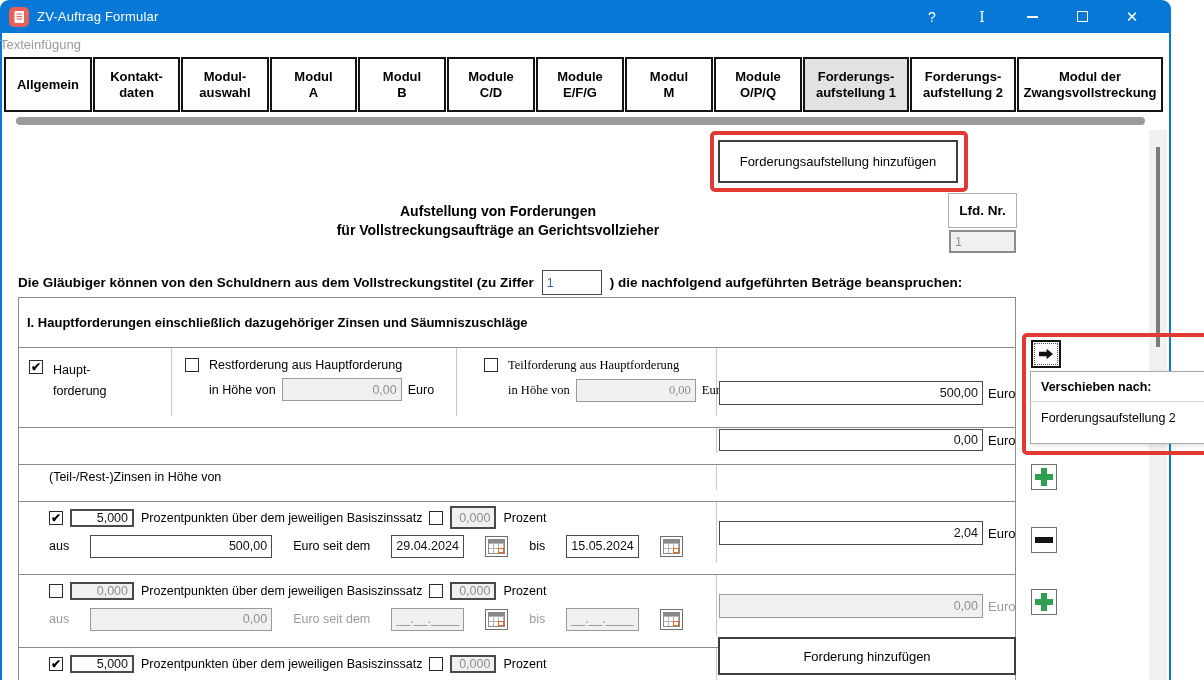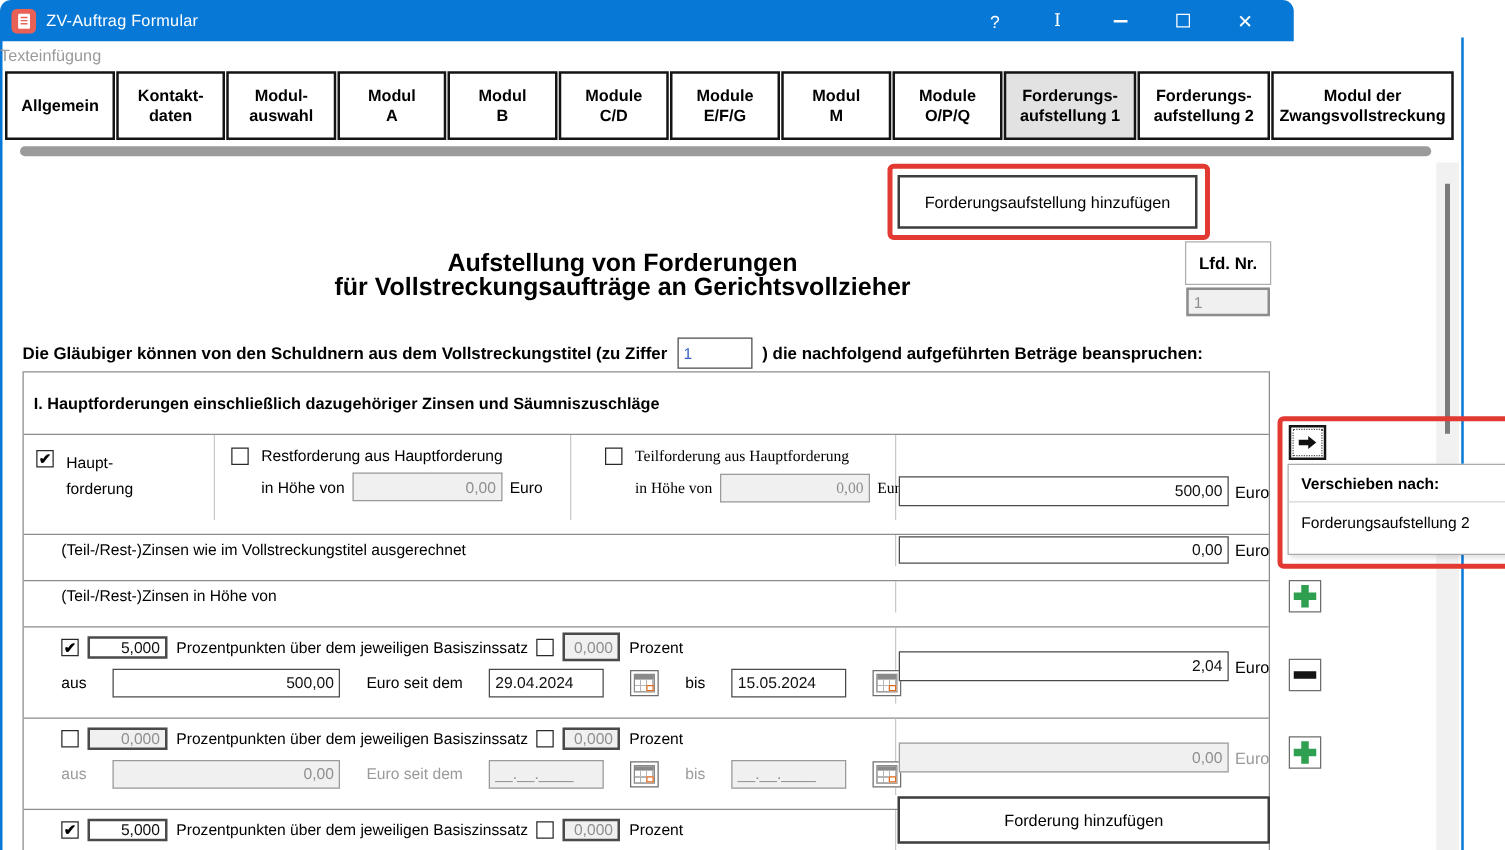--- a/index.html
+++ b/index.html
@@ -1,21 +1,21 @@
 <!DOCTYPE html>
 <html><head>
 <meta charset="utf-8">
 <style>
   * { margin:0; padding:0; box-sizing:border-box; }
   html,body { width:1204px; height:680px; overflow:hidden; background:#fff;
               font-family:"Liberation Sans", sans-serif; }
   #screen { position:relative; width:1204px; height:680px; background:#fff; }
 
   
-  .titlebar { position:absolute; left:0; top:0; width:1035px; height:33px;
+  .titlebar { position:absolute; left:0; top:0; width:1171px; height:33px;
               background:#0878d6; border-radius:9px 9px 0 0;
               display:flex; align-items:center; color:#fff; }
   .win-border-left  { position:absolute; left:0; top:30px; width:2px; height:650px; background:#0878d6; }
   .win-border-right { position:absolute; left:1169px; top:30px; width:2px; height:650px; background:#0878d6; }
   .app-icon { margin:0 8px 0 9px; width:20px; height:20px; }
   .win-title { font-size:13px; letter-spacing:.2px; }
   .win-controls { position:absolute; right:14px; top:0; height:33px; display:flex; align-items:center; gap:0; }
   .win-btn { width:50px; height:33px; display:flex; align-items:center; justify-content:center;
              font-size:14px; color:#fff; cursor:default; }
   .win-btn .serif { font-family:"DejaVu Serif", serif; font-size:14px; }
@@ -53,21 +53,21 @@
             border:1px solid #8a8a8a;
             background:
               linear-gradient(#8a8a8a 0 3px, rgba(0,0,0,0) 3px),
               repeating-linear-gradient(90deg, rgba(0,0,0,0) 0 4px, #b5b5b5 4px 5px),
               repeating-linear-gradient(0deg, rgba(0,0,0,0) 0 4px, #b5b5b5 4px 5px); }
   .calbtn .hl { position:absolute; right:3px; bottom:3px; width:6px; height:5px;
             border:1px solid #e06a1e; background:#fff; }
 
   
   .page-heading { position:absolute; left:200px; top:202px; width:596px; text-align:center;
-                  font-size:20px; font-weight:bold; line-height:19px; color:#000; }
+                  font-size:14px; font-weight:bold; line-height:19px; color:#000; }
   .lfd-label-box { position:absolute; left:948px; top:193px; width:69px; height:35px;
                    border:1px solid #aeaeae; display:flex; align-items:center; justify-content:center;
                    font-size:13.5px; font-weight:bold; }
   .lfd-input { position:absolute; left:949px; top:230px; width:67px; height:23px;
                border:2px solid #8c8c8c; background:#f0f0f0; color:#8f8f8f;
                font-size:12.5px; display:flex; align-items:center; padding:0 4px; }
   .intro-line { position:absolute; left:18px; top:270px; display:flex; align-items:center;
                 font-size:13.5px; font-weight:bold; color:#000; }
   .intro-line .inp { width:60px; height:25px; margin:0 8px; font-weight:normal; color:#3a66c4; }
 
@@ -95,21 +95,21 @@
 
   .r2 { height:26px; } .r3 { height:26px; }
   .r2 .lbl, .r3 .lbl { position:absolute; left:30px; top:5px; }
 
   .irow { height:62px; }
   .irow.last { height:57px; }
   .iline1 { display:flex; align-items:center; gap:7px; padding-left:30px; height:31px; }
   .iline1 .pct  { width:46px; height:23px; }
   .iline2 { display:flex; align-items:center; gap:21px; padding-left:30px; height:26px; }
   .iline2 .amount { width:182px; height:23px; }
-  .iline2 .date { width:92px; height:23px; }
+  .iline2 .date { width:73px; height:23px; }
 
   .claim-add-btn { position:absolute; left:718px; top:637px; width:298px; height:38px; }
   .statement-add-btn { position:absolute; left:718px; top:140px; width:240px; height:43px; }
 
   
   .scroll-track { position:absolute; left:1149px; top:130px; width:18px; height:550px; background:#f1f1f1; }
   .scroll-thumb { position:absolute; left:7px; top:17px; width:4px; height:200px; background:#7b7b7b; }
   .move-btn { position:absolute; left:1031px; top:340px; width:30px; height:28px;
               border:2px solid #141414; background:#fff; display:flex; align-items:center; justify-content:center; }
   .move-btn .focus { position:absolute; inset:1px; border:1px dotted #555; }
@@ -270,21 +270,20 @@
         </div>
       </div>
       <div class="valcell" style="top:33px">
         <div class="inp num">500,00</div>
         <span class="unit">Euro</span>
       </div>
     </div>
 
     <div class="t-row r2">
       <div class="vsep" style="left:697px"></div>
-      <span class="lbl">(Teil-/Rest-)Zinsen wie im Vollstreckungstitel ausgerechnet</span>
       <div class="valcell" style="top:1px">
         <div class="inp num" style="height:22px">0,00</div>
         <span class="unit">Euro</span>
       </div>
     </div>
 
     <div class="t-row r3">
       <div class="vsep" style="left:697px"></div>
       <span class="lbl">(Teil-/Rest-)Zinsen in Höhe von</span>
     </div>

